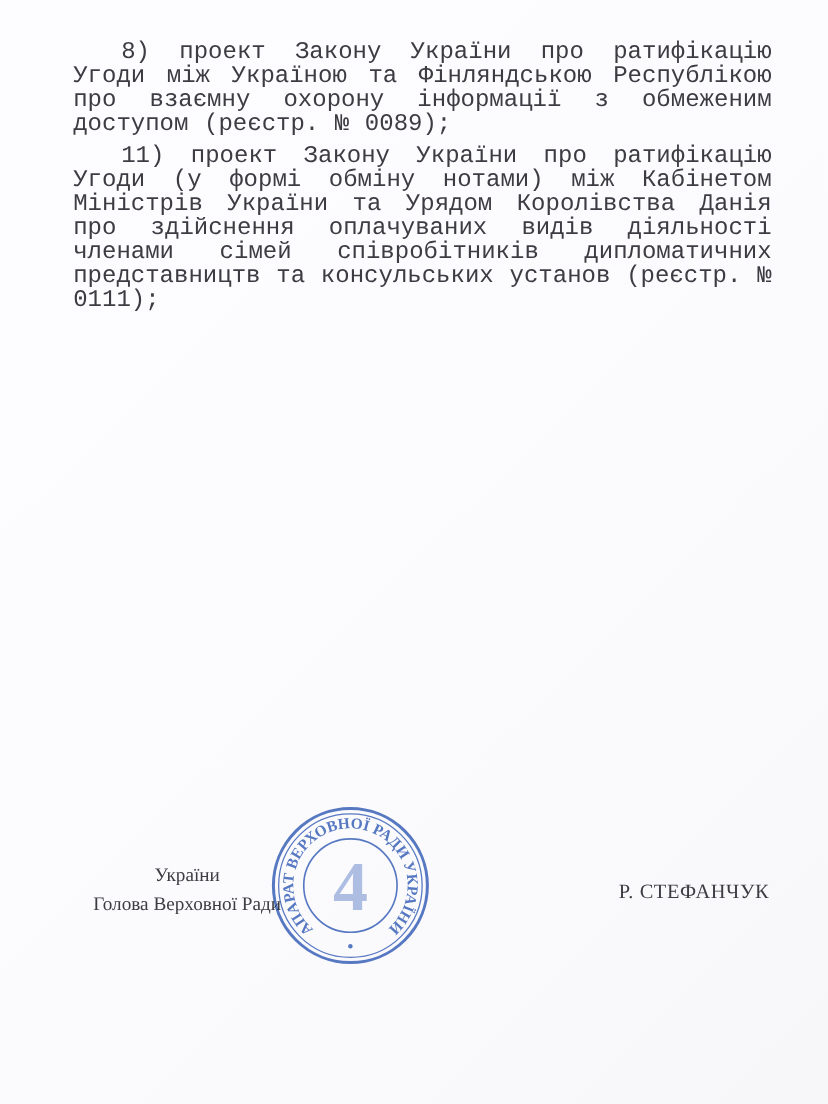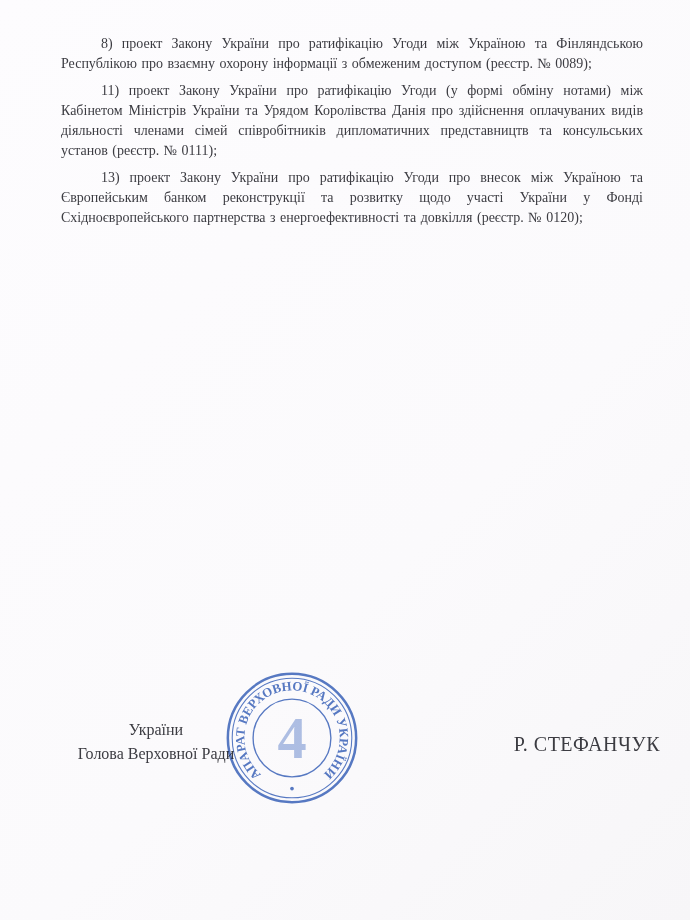--- a/index.html
+++ b/index.html
@@ -17,40 +17,41 @@
     color: #3c3c42;
   }
   .content {
     position: absolute;
     top: 34px;
     left: 61px;
     width: 582px;
   }
   .para {
     margin: 0 0 7px 0;
-    font-size: 14px;
+    font-size: 20px;
     line-height: 20px;
     text-align: justify;
     text-indent: 40px;
     word-spacing: 1px;
+    font-family: Liberation Mono, monospace;
   }
   .signature-title {
     position: absolute;
     left: 72px;
     top: 718px;
     width: 168px;
     text-align: center;
     font-size: 16px;
     line-height: 24px;
   }
   .signature-name {
     position: absolute;
-    right: 30px;
+    right: 49px;
     top: 733px;
-    font-size: 20px;
+    font-size: 17px;
     letter-spacing: 0.5px;
   }
   .stamp {
     position: absolute;
     left: 222px;
     top: 668px;
     width: 140px;
     height: 140px;
     mix-blend-mode: multiply;
     filter: blur(0.35px);
@@ -76,21 +77,20 @@
   .stamp-dot { fill: #4a70c0; }
 </style>
 </head>
 <body>
 
 <div class="page">
 
   <div class="content">
     <p class="para">8) проект Закону України про ратифікацію Угоди між Україною та Фінляндською Республікою про взаємну охорону інформації з обмеженим доступом (реєстр. № 0089);</p>
     <p class="para">11) проект Закону України про ратифікацію Угоди (у формі обміну нотами) між Кабінетом Міністрів України та Урядом Королівства Данія про здійснення оплачуваних видів діяльності членами сімей співробітників дипломатичних представництв та консульських установ (реєстр. № 0111);</p>
-    <p class="para">13) проект Закону України про ратифікацію Угоди про внесок між Україною та Європейським банком реконструкції та розвитку щодо участі України у Фонді Східноєвропейського партнерства з енергоефективності та довкілля (реєстр. № 0120);</p>
   </div>
 
   <div class="signature-title">
     <div>України</div>
     <div>Голова Верховної Ради</div>
   </div>
 
   <div class="signature-name">Р. СТЕФАНЧУК</div>
 
   <div class="stamp">

